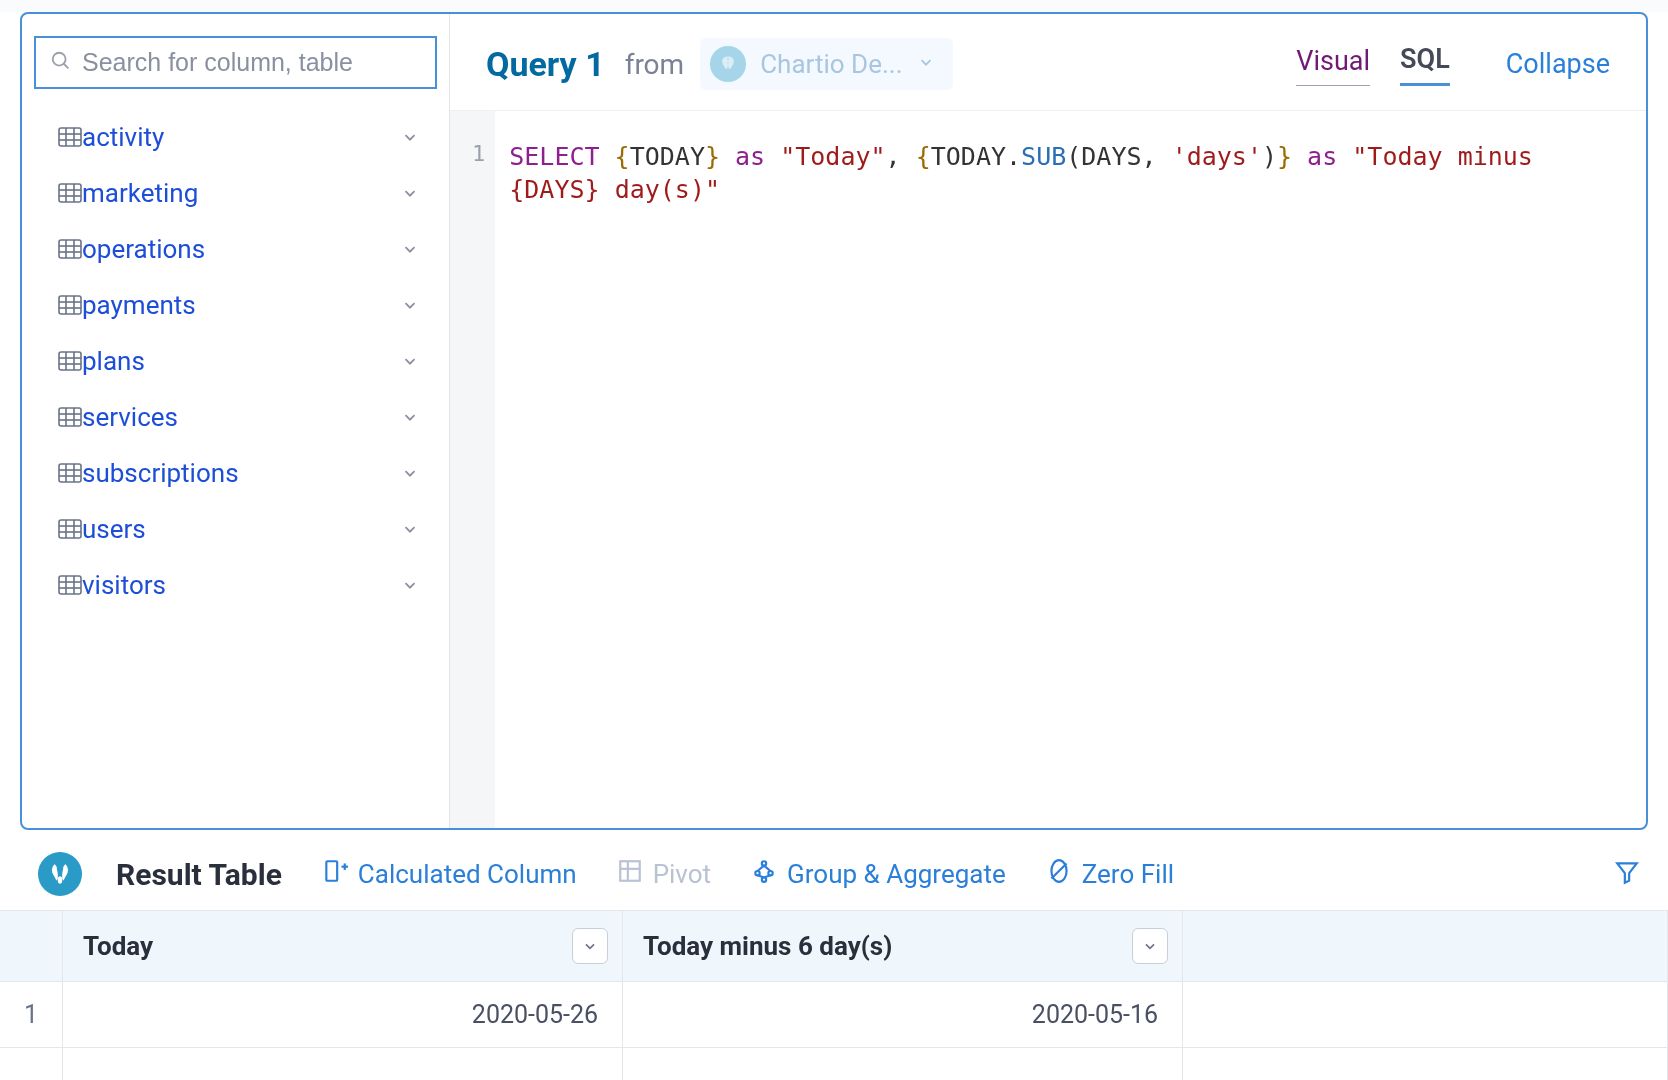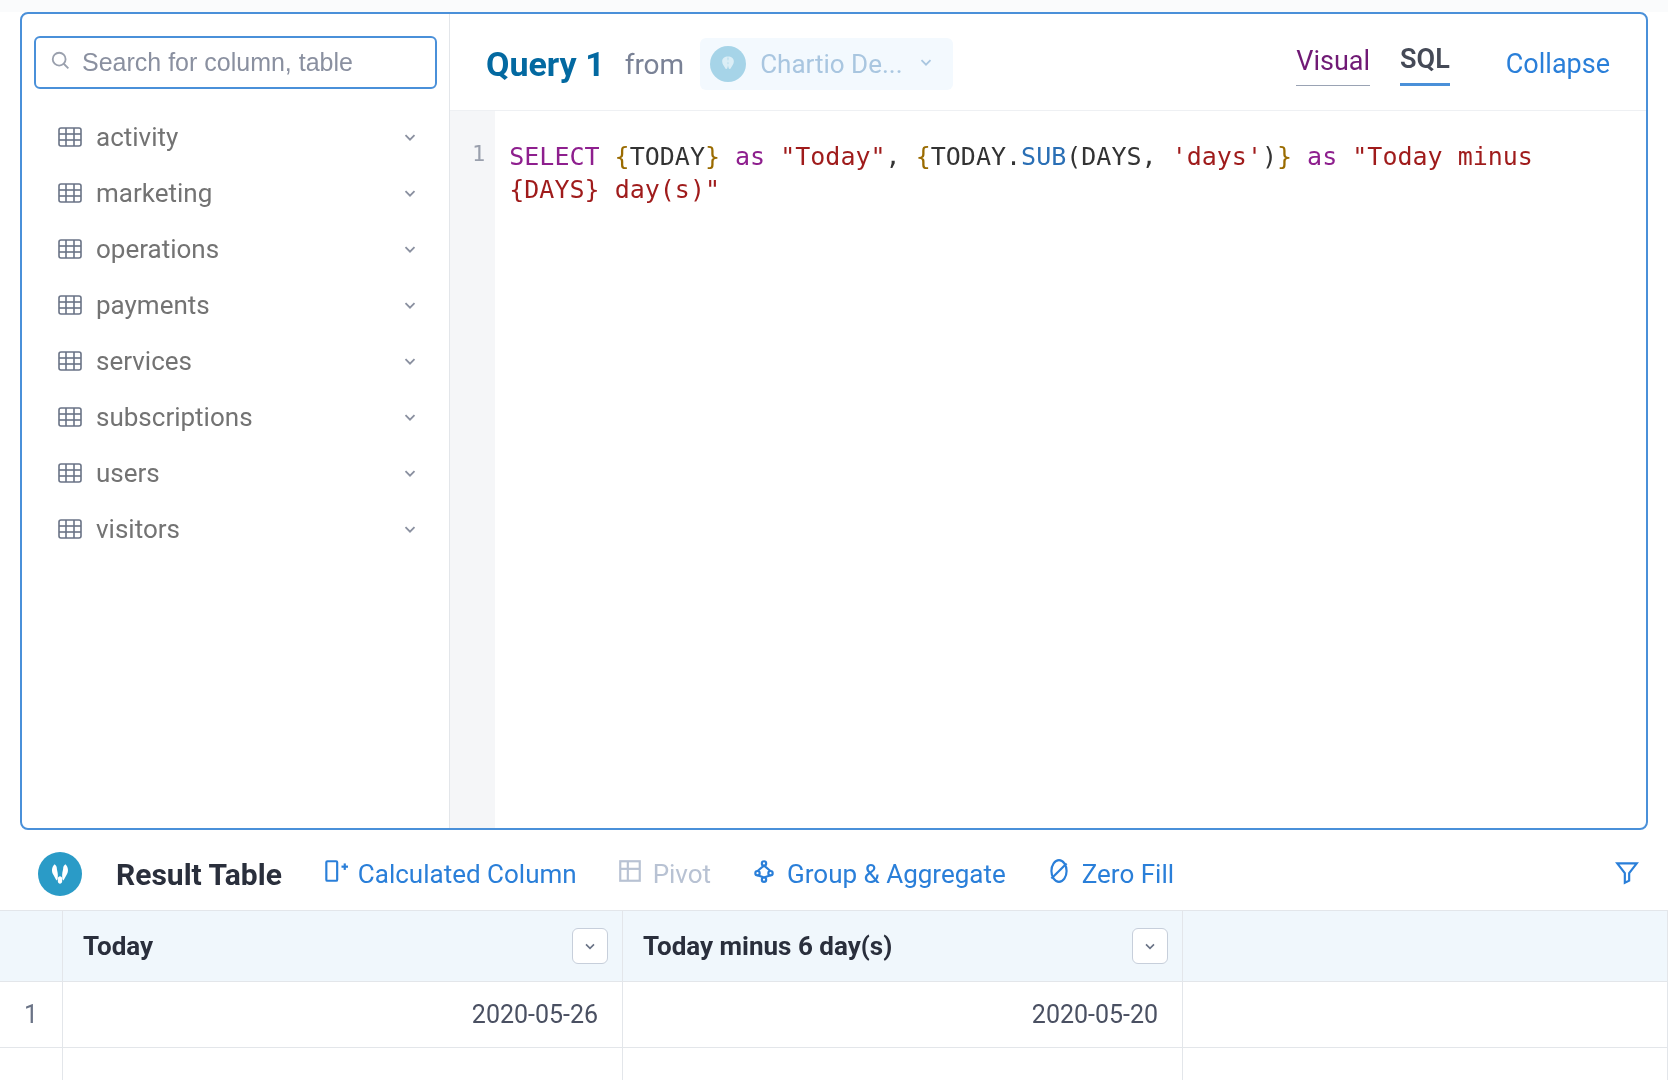--- a/index.html
+++ b/index.html
@@ -23,45 +23,44 @@
   display: flex;
   background: #fff;
 }
 .sidebar {
   width: 428px;
   border-right: 1px solid #e3e6ea;
   padding: 22px 8px 8px 8px;
 }
 .search-wrap {
   border: 2px solid #4a90d9;
-  border-radius: 6px;
+  border-radius: 0;
   padding: 10px 14px;
   display: flex;
   align-items: center;
   gap: 10px;
   margin: 0 4px 20px 4px;
 }
 .search-wrap svg { width: 22px; height: 22px; }
 .search-wrap input {
   border: none;
   outline: none;
   font-size: 25px;
   color: #8a90a0;
   width: 100%;
   background: transparent;
 }
 .search-wrap input::placeholder { color: #8a90a0; }
 .tree { padding-left: 28px; padding-right: 6px; }
 .tree-item {
   display: flex;
   align-items: center;
-  gap: 14px;
   height: 56px;
   cursor: pointer;
-  color: #737373;
+  color: #1d4ed8;
   font-size: 26px;
 }
 .tree-item .tbl-icon { display:flex; align-items:center; }
 .tree-item .tbl-icon svg { width: 24px; height: 20px; }
 .tree-item .label { flex: 1; }
 .tree-item .chev { color: #8a90a0; display:flex; align-items:center; padding-right:16px;}
 .tree-item .chev svg { width: 18px; height: 18px; }
 .main {
   flex: 1;
   display: flex;
@@ -306,20 +305,37 @@
           <span class="tbl-icon">
               <svg viewBox="0 0 24 20" fill="none" stroke="#6a7386" stroke-width="1.6">
                 <rect x="1" y="1" width="22" height="18" rx="2"></rect>
                 <line x1="1" y1="7" x2="23" y2="7"></line>
                 <line x1="1" y1="13" x2="23" y2="13"></line>
                 <line x1="8" y1="1" x2="8" y2="19"></line>
                 <line x1="16" y1="1" x2="16" y2="19"></line>
               </svg>
             </span>
           <span class="label">payments</span>
+          <span class="chev">
+              <svg viewBox="0 0 20 20" fill="none" stroke="currentColor" stroke-width="2">
+                <polyline points="5 8 10 13 15 8"></polyline>
+              </svg>
+            </span>
+        </div>
+        <div class="tree-item">
+          <span class="tbl-icon">
+              <svg viewBox="0 0 24 20" fill="none" stroke="#6a7386" stroke-width="1.6">
+                <rect x="1" y="1" width="22" height="18" rx="2"></rect>
+                <line x1="1" y1="7" x2="23" y2="7"></line>
+                <line x1="1" y1="13" x2="23" y2="13"></line>
+                <line x1="8" y1="1" x2="8" y2="19"></line>
+                <line x1="16" y1="1" x2="16" y2="19"></line>
+              </svg>
+            </span>
+          <span class="label">plans</span>
           <span class="chev">
               <svg viewBox="0 0 20 20" fill="none" stroke="currentColor" stroke-width="2">
                 <polyline points="5 8 10 13 15 8"></polyline>
               </svg>
             </span>
         </div>
         <div class="tree-item">
           <span class="tbl-icon">
               <svg viewBox="0 0 24 20" fill="none" stroke="#6a7386" stroke-width="1.6">
                 <rect x="1" y="1" width="22" height="18" rx="2"></rect>
@@ -495,21 +511,21 @@
                 </svg>
               </span>
           </th>
           <th></th>
         </tr>
       </thead>
       <tbody>
         <tr>
           <td class="rownum">1</td>
           <td class="val">2020-05-26</td>
-          <td class="val">2020-05-20</td>
+          <td class="val">2020-05-16</td>
           <td></td>
         </tr>
         <tr>
           <td class="rownum"></td>
           <td class="val"></td>
           <td class="val"></td>
           <td></td>
         </tr>
       </tbody>
     </table>

